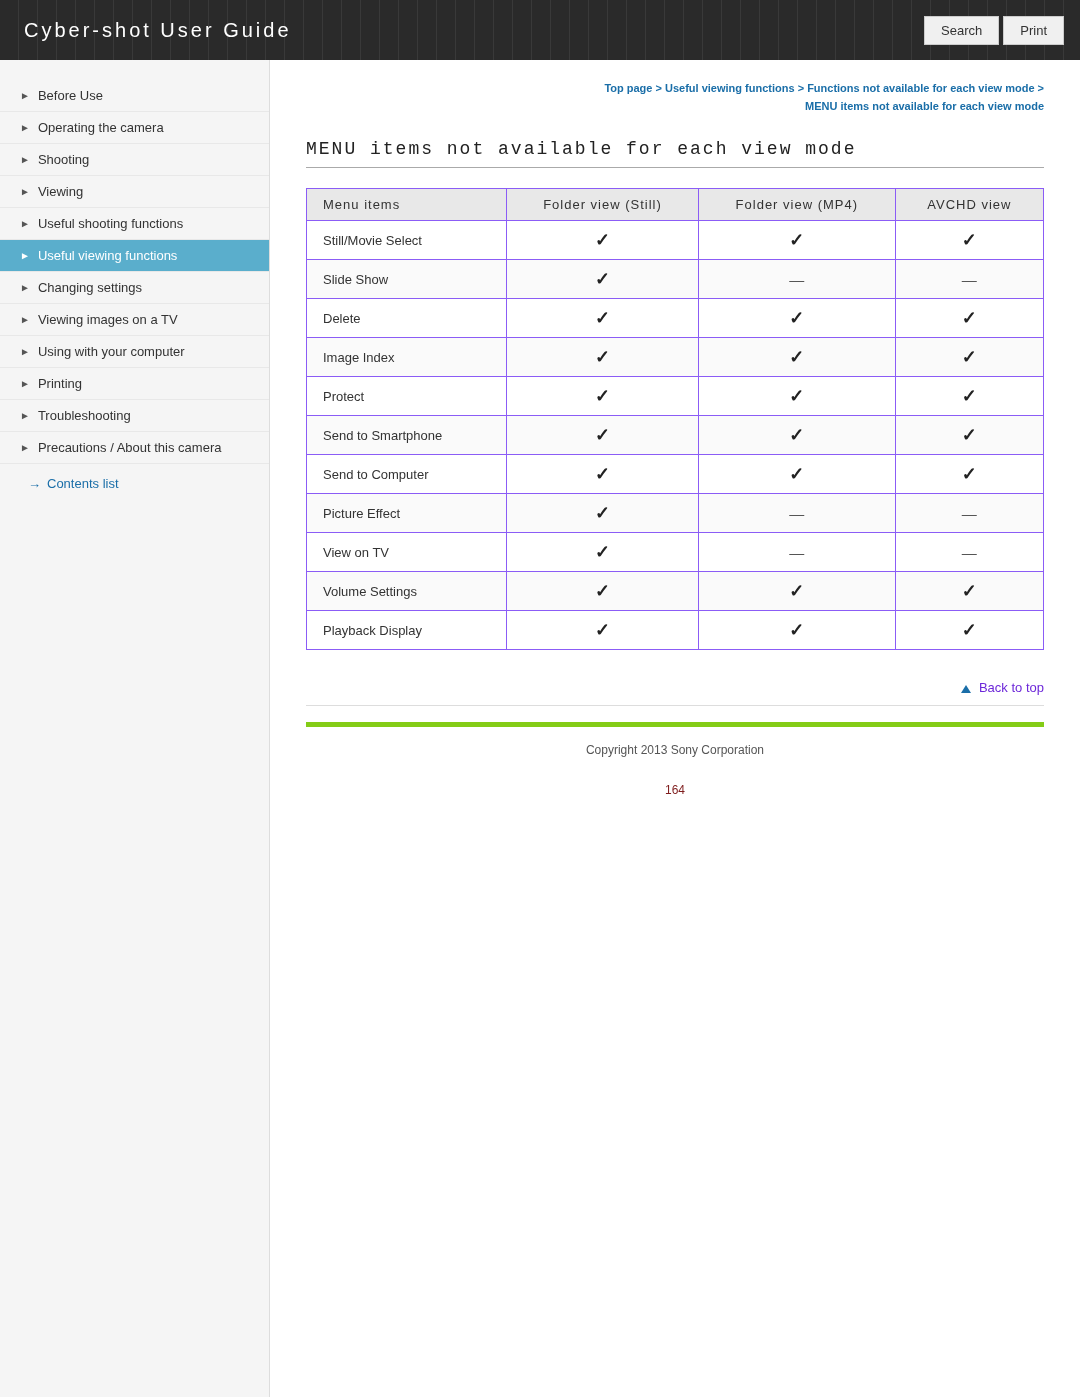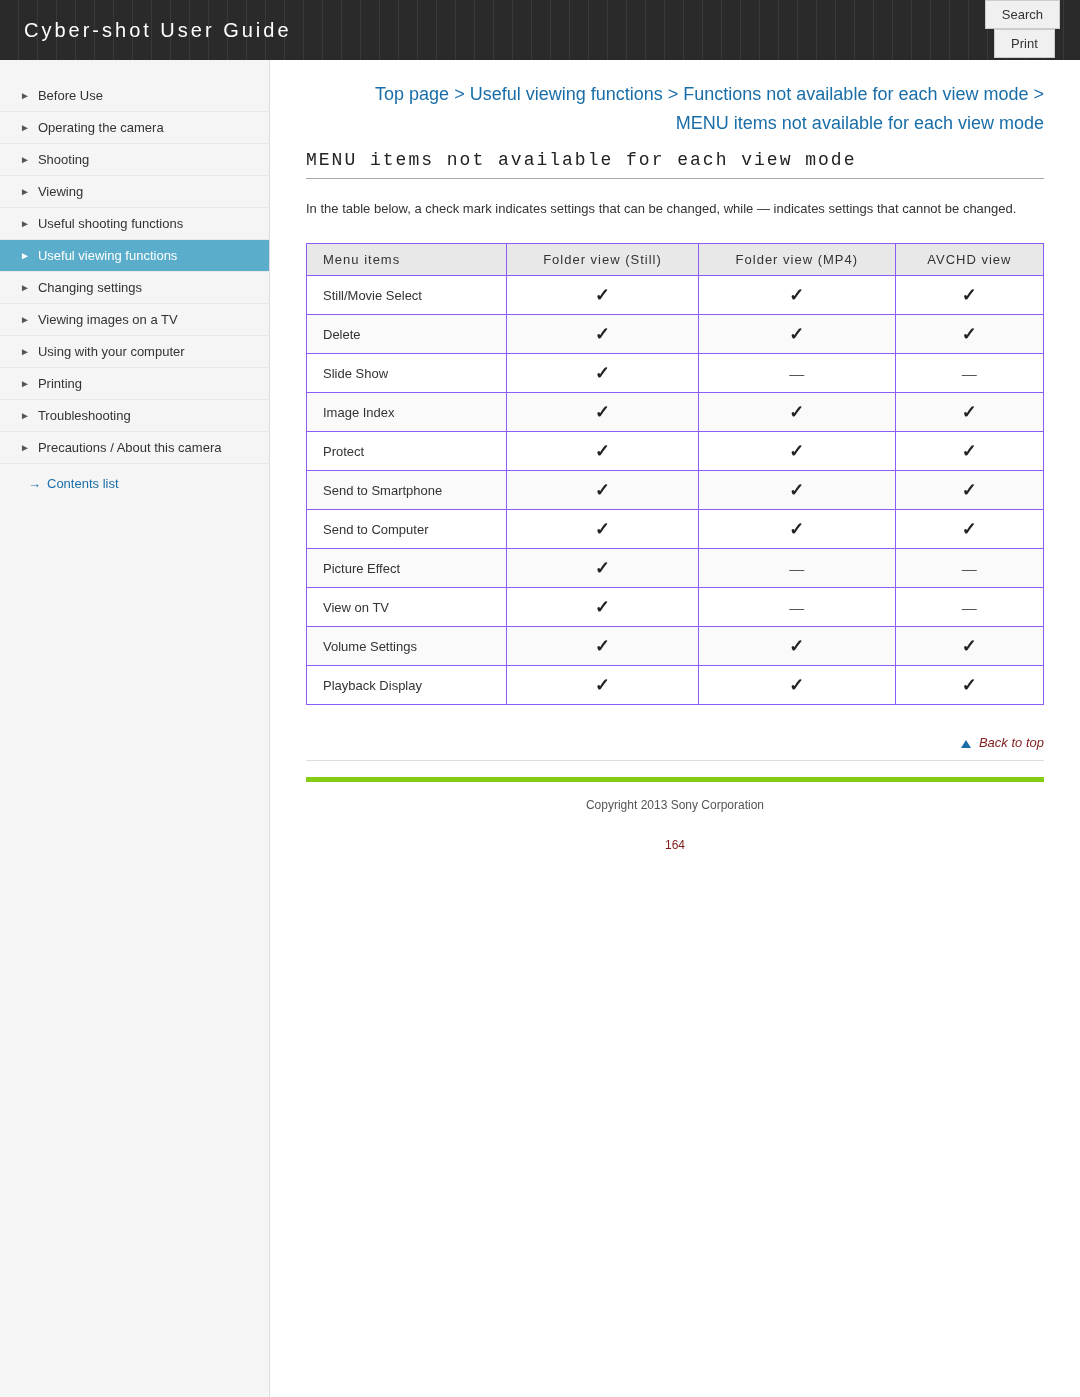--- a/index.html
+++ b/index.html
@@ -43,21 +43,20 @@
       align-items: center;
       z-index: 1;
     }
     .header-buttons {
       margin-left: auto;
       display: flex;
       align-items: center;
       gap: 0;
       z-index: 1;
       padding-right: 16px;
-      flex-direction: column;
     }
     .header-btn {
       background: #f0f0f0;
       border: 1px solid #ccc;
       color: #333;
       font-size: 13px;
       padding: 6px 16px;
       cursor: pointer;
       font-family: Arial, sans-serif;
     }
@@ -119,24 +118,25 @@
 
     
     .content {
       flex: 1;
       padding: 20px 36px 40px 36px;
     }
 
     
     .breadcrumb {
       color: #1a6ea8;
-      font-size: 18px;
-      margin-bottom: 12px;
+      font-size: 11px;
+      margin-bottom: 24px;
       text-align: right;
       line-height: 1.6;
+      font-weight: bold;
     }
     .breadcrumb a {
       color: #1a6ea8;
       text-decoration: none;
     }
 
     
     .page-title {
       font-size: 18px;
       font-weight: normal;
@@ -191,25 +191,24 @@
     }
 
     
     .back-to-top-row {
       display: flex;
       justify-content: flex-end;
       margin-top: 30px;
       margin-bottom: 10px;
     }
     .back-to-top {
-      color: #7f1d1d;
+      color: #6d28d9;
       font-size: 13px;
       cursor: pointer;
       text-decoration: none;
-      font-style: italic;
     }
     .triangle-up {
       display: inline-block;
       width: 0;
       height: 0;
       border-left: 5px solid transparent;
       border-right: 5px solid transparent;
       border-bottom: 8px solid #1a6ea8;
       margin-right: 4px;
       vertical-align: middle;
@@ -309,49 +308,48 @@
       &gt;
       <a>Useful viewing functions</a>
       &gt;
       <a>Functions not available for each view mode</a>
       &gt;<br>
       <a>MENU items not available for each view mode</a>
     </div>
 
     <h1 class="page-title">MENU items not available for each view mode</h1>
 
-    <p class="description">In the table below, a check mark indicates settings that can be changed, while — indicates settings that cannot be changed.</p>
 
     <table class="data-table">
       <thead>
         <tr>
           <th>Menu items</th>
           <th>Folder view (Still)</th>
           <th>Folder view (MP4)</th>
           <th>AVCHD view</th>
         </tr>
       </thead>
       <tbody id="table-body">
       <tr>
       <td>Still/Movie Select</td>
       <td><span class="check-mark">✓</span></td>
       <td><span class="check-mark">✓</span></td>
       <td><span class="check-mark">✓</span></td>
     </tr>
           <tr>
+      <td>Slide Show</td>
+      <td><span class="check-mark">✓</span></td>
+      <td><span class="dash-mark">—</span></td>
+      <td><span class="dash-mark">—</span></td>
+    </tr>
+          <tr>
       <td>Delete</td>
       <td><span class="check-mark">✓</span></td>
       <td><span class="check-mark">✓</span></td>
       <td><span class="check-mark">✓</span></td>
-    </tr>
-          <tr>
-      <td>Slide Show</td>
-      <td><span class="check-mark">✓</span></td>
-      <td><span class="dash-mark">—</span></td>
-      <td><span class="dash-mark">—</span></td>
     </tr>
           <tr>
       <td>Image Index</td>
       <td><span class="check-mark">✓</span></td>
       <td><span class="check-mark">✓</span></td>
       <td><span class="check-mark">✓</span></td>
     </tr>
           <tr>
       <td>Protect</td>
       <td><span class="check-mark">✓</span></td>

